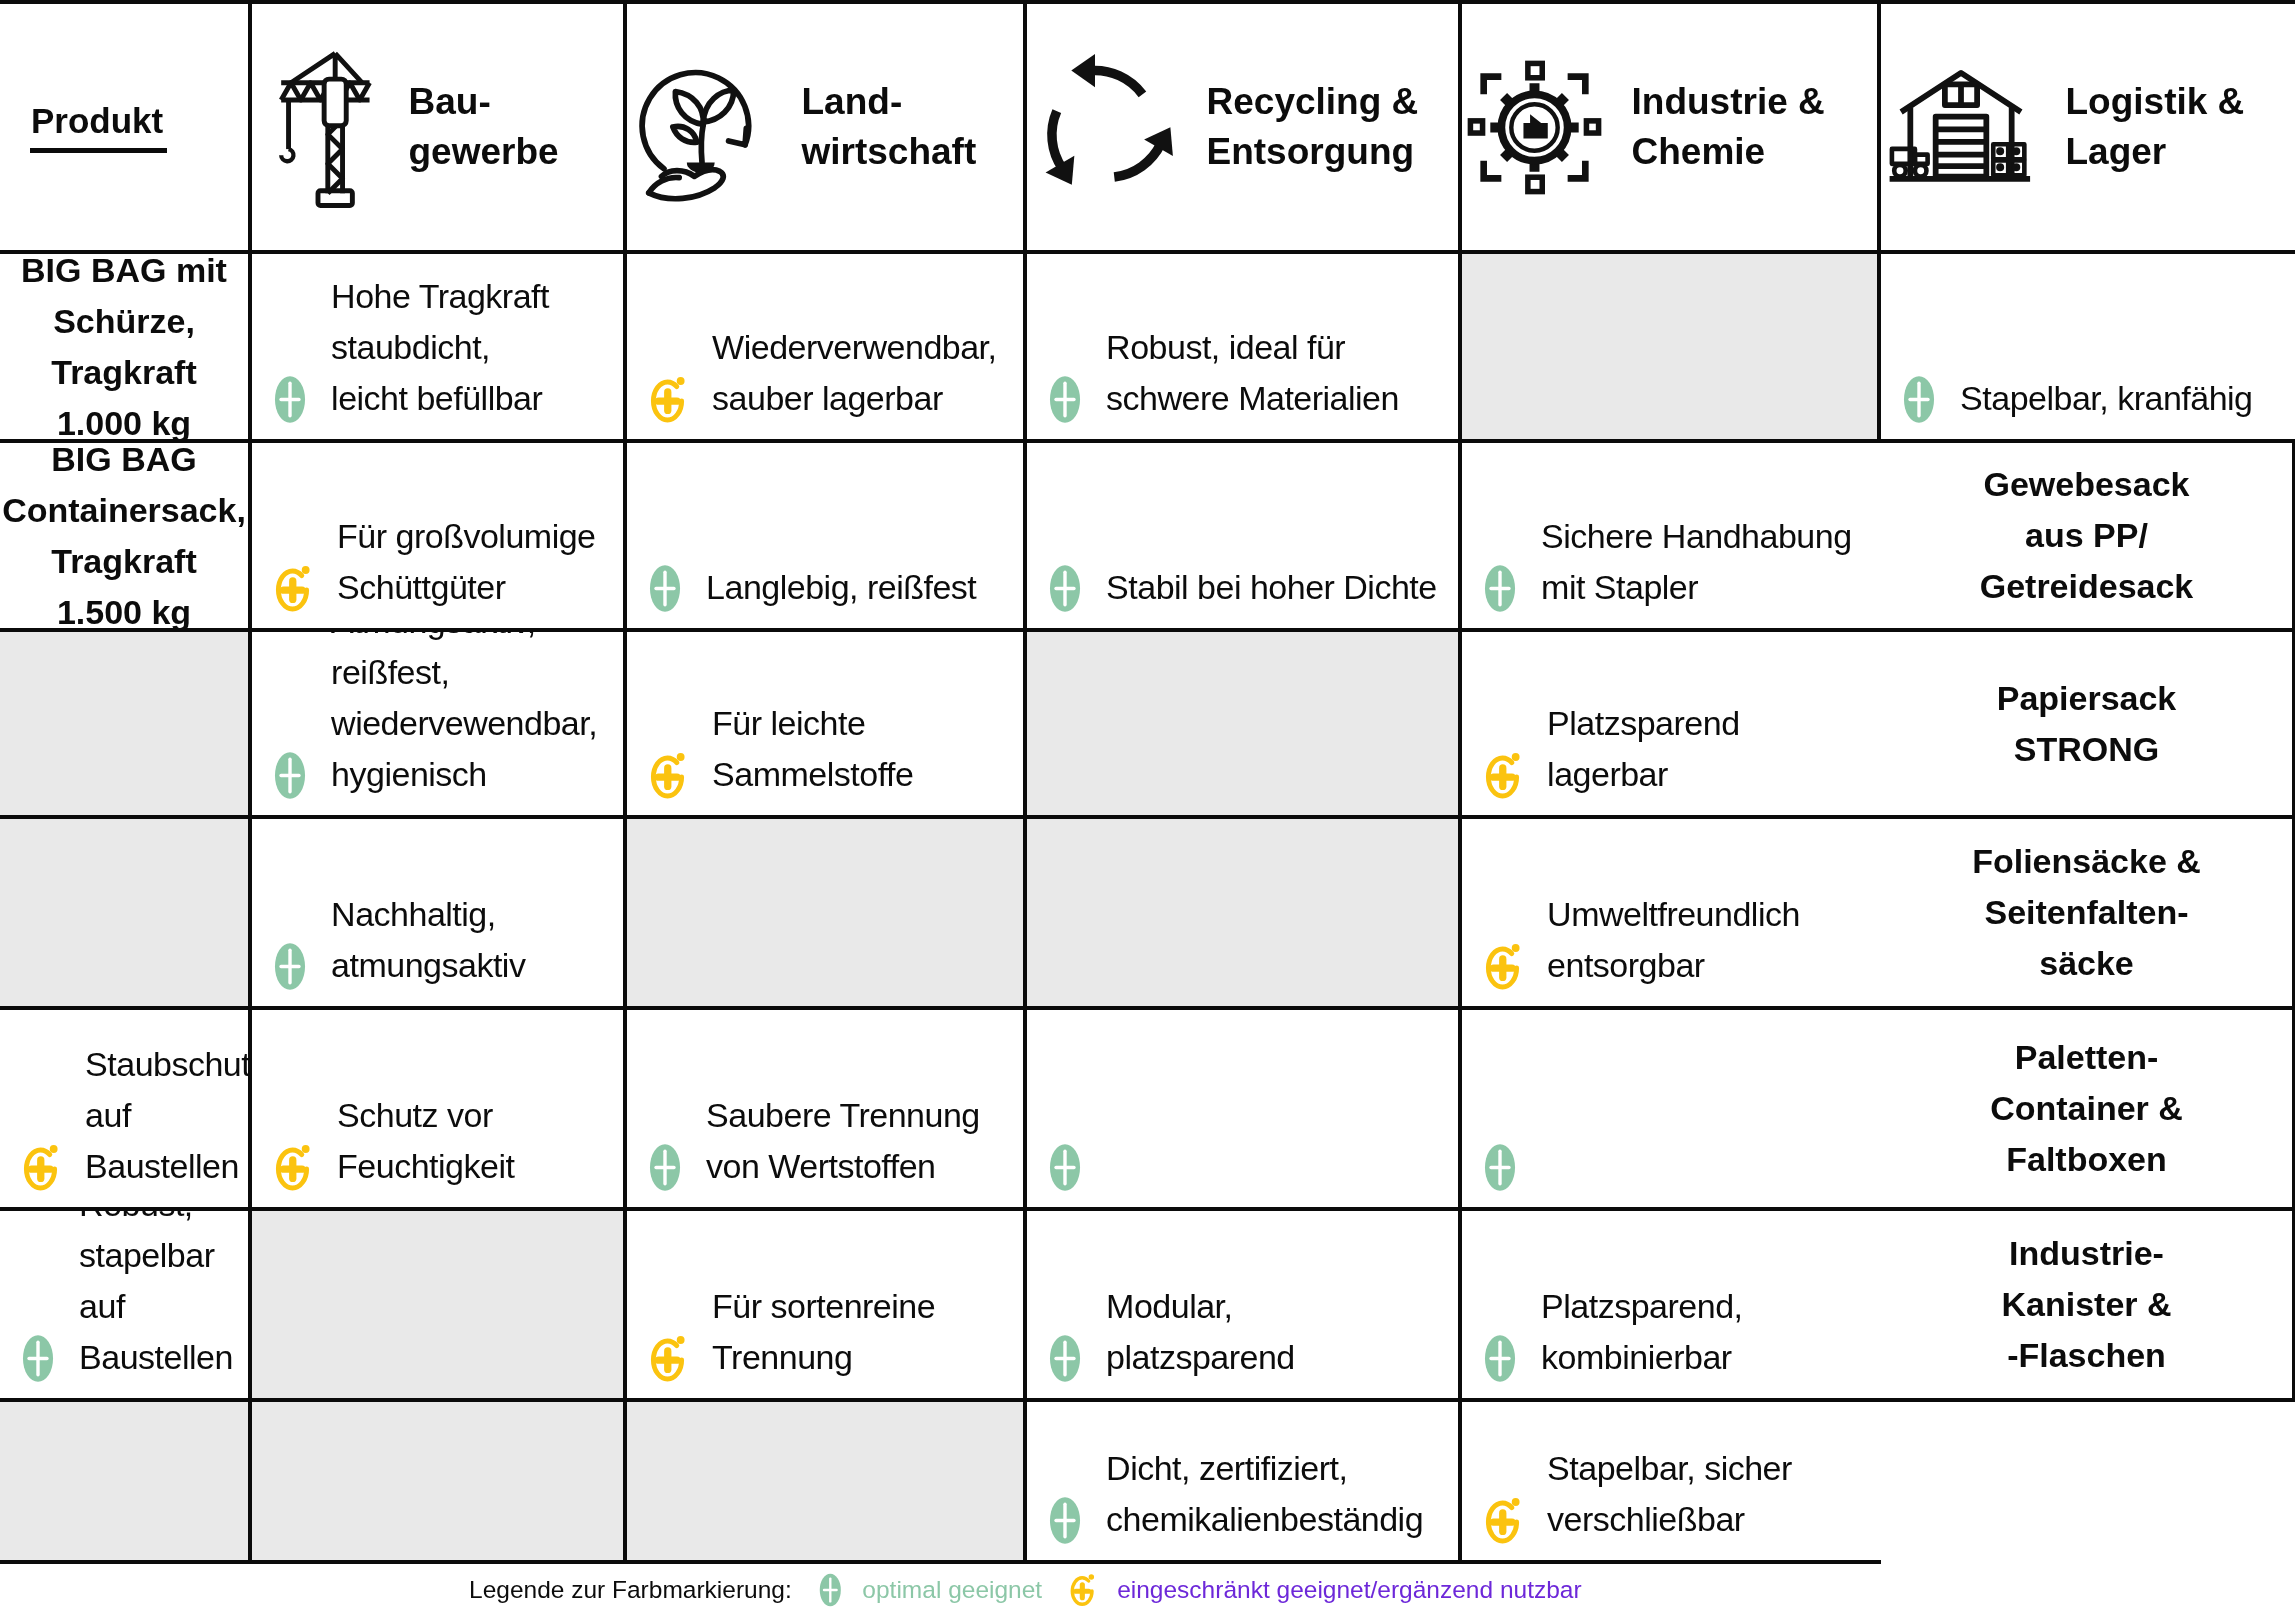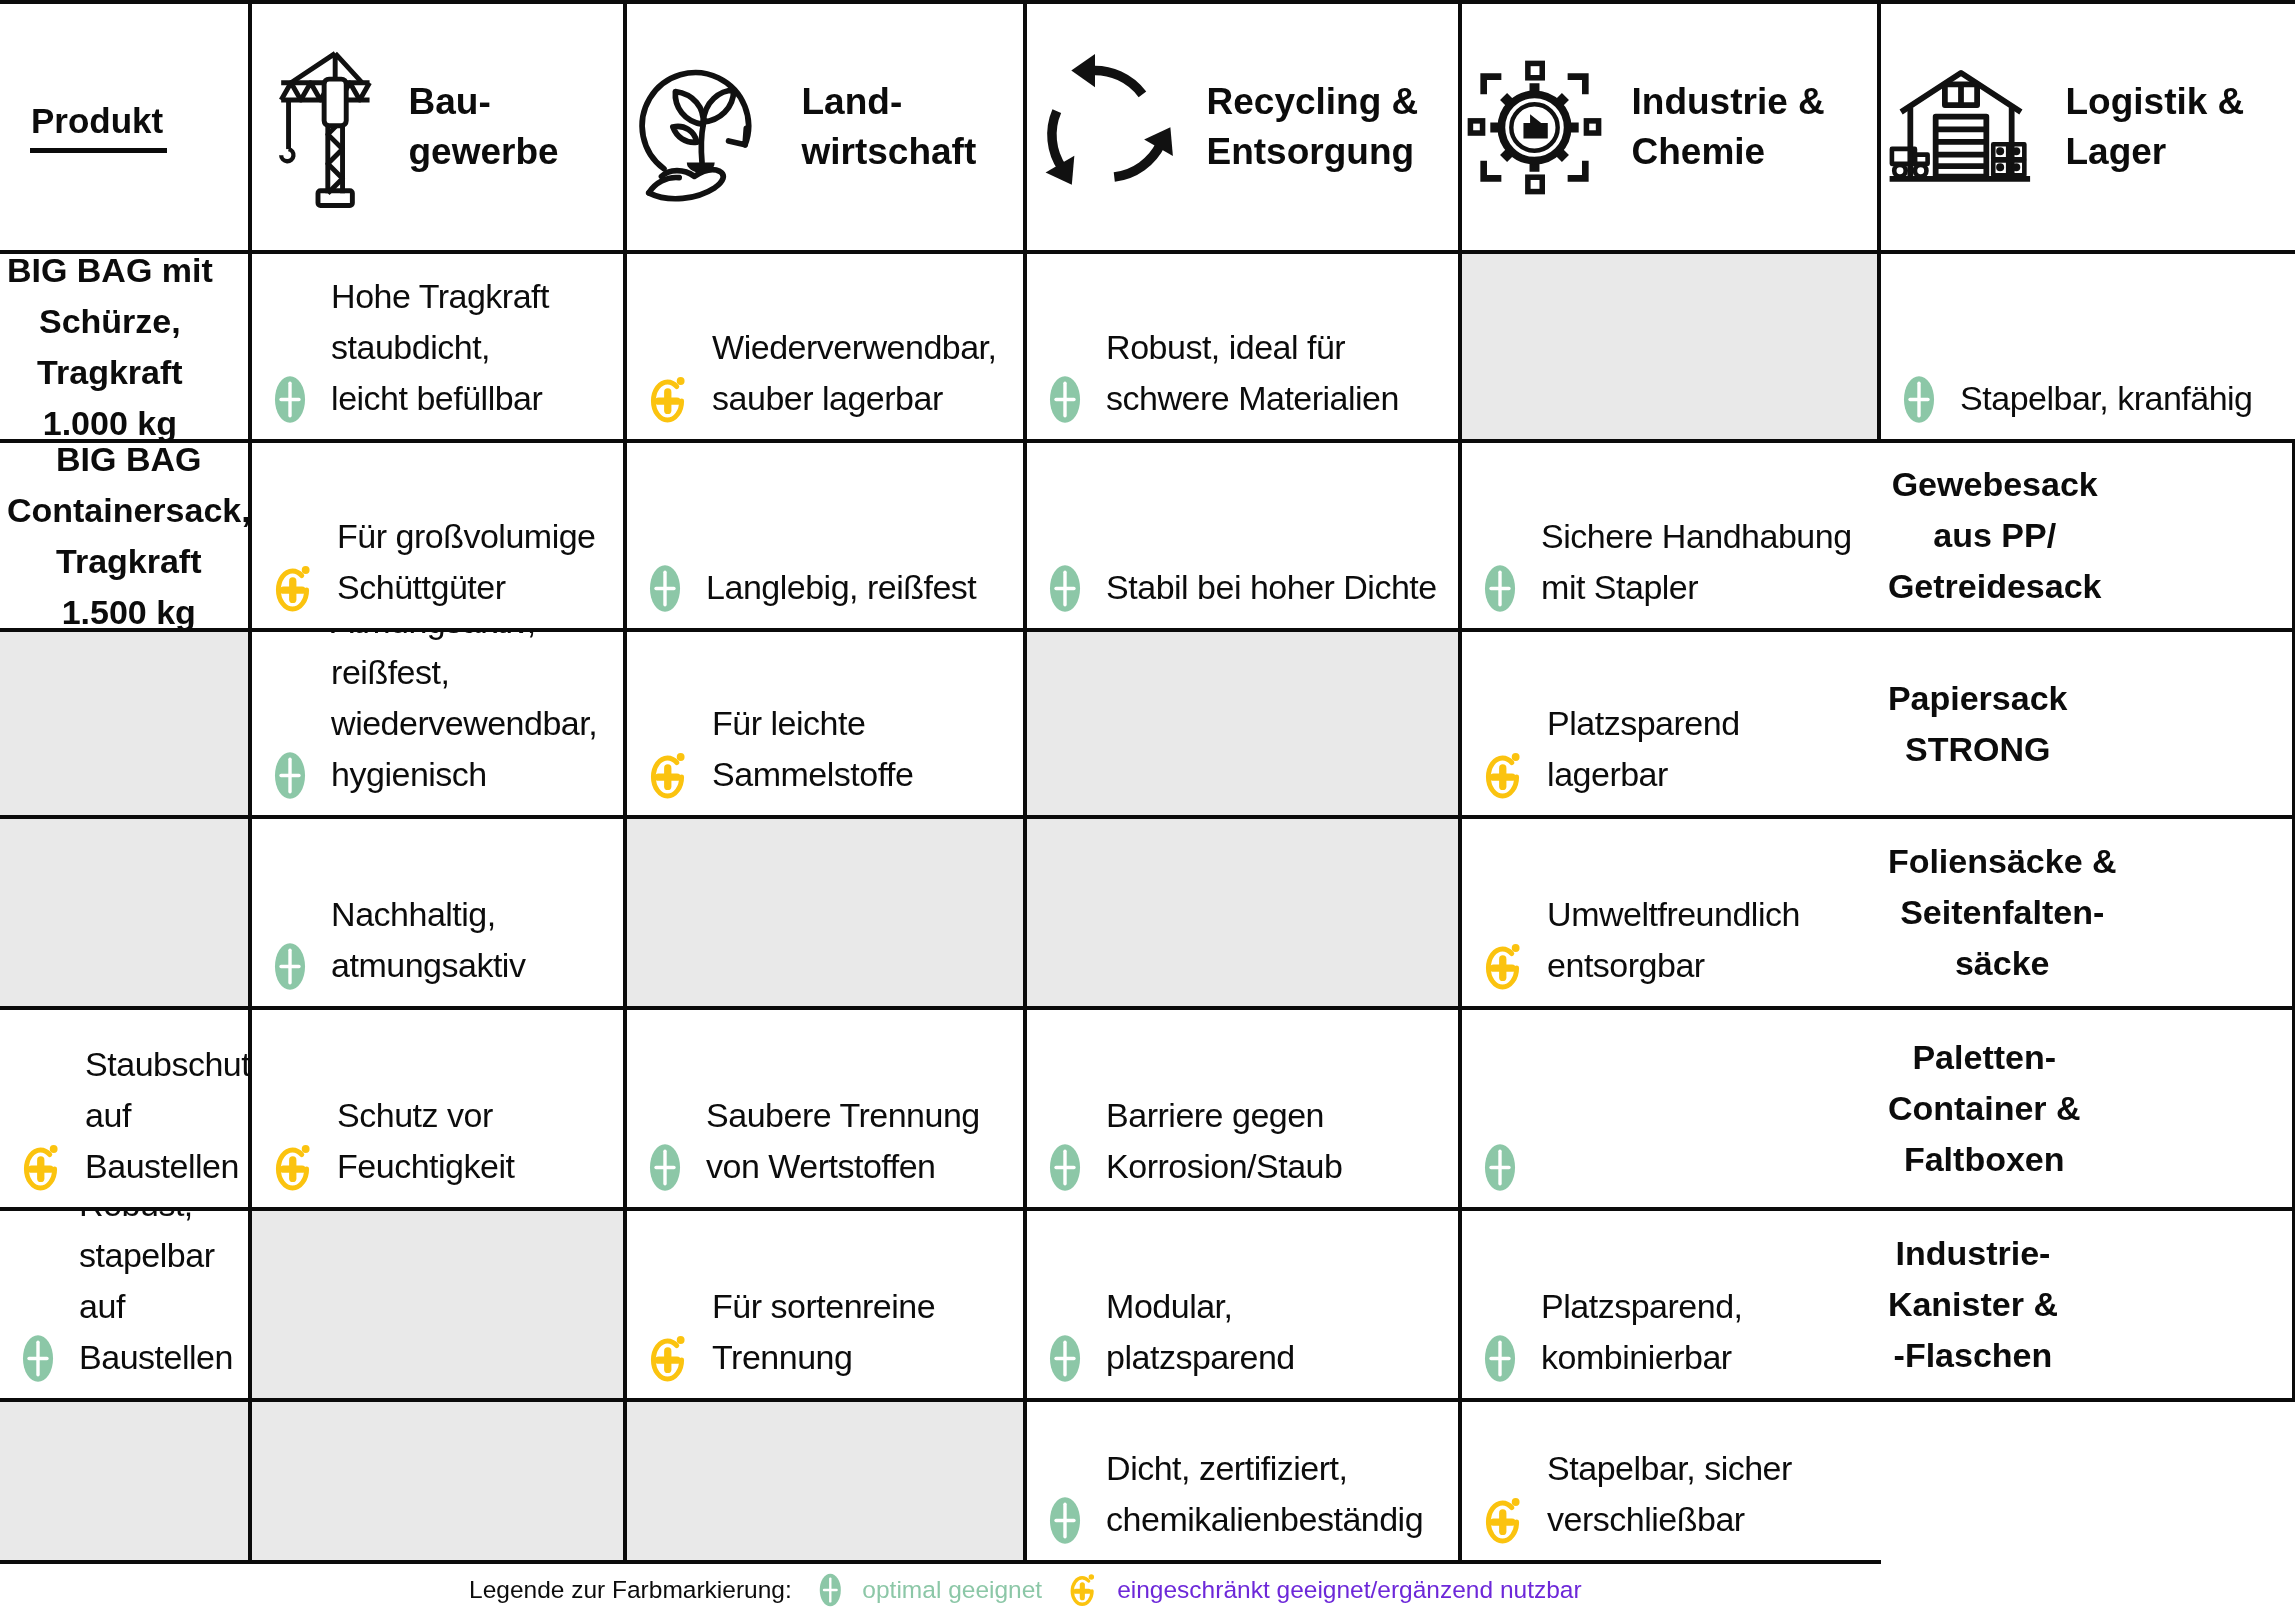--- a/index.html
+++ b/index.html
@@ -37,21 +37,21 @@
   
   .colhead{
     display:flex;align-items:center;gap:28.5px;padding-left:4px;
   }
   .colhead svg{flex:0 0 auto;}
   .col-label{
     font-size:37px;font-weight:700;line-height:1.35;white-space:pre-line;
   }
   
   .prodcell{
-    display:flex;align-items:center;justify-content:flex-start;text-align:center;
+    display:flex;align-items:center;justify-content:center;text-align:center;
   }
   .product-label{
     font-size:34px;font-weight:700;line-height:1.5;white-space:pre-line;padding:4.9px 6.9px;
   }
   
   .datacell{
     display:flex;align-items:flex-end;
     padding:25.5px 17.7px 14.7px 21.6px;gap:25.5px;
   }
   .datacell .plus-icon{flex:0 0 auto;margin-top:-2px;}
@@ -354,22 +354,20 @@
   </svg>
 <span class="cell-text">Saubere Trennung
 von Wertstoffen</span>
     </div>
   <div class="cell datacell optimal">
   <svg class="plus-icon" width="32" height="49" viewBox="0 0 66 100" aria-hidden="true">
     <ellipse cx="33" cy="50" rx="31" ry="48" fill="#8cc7a7"></ellipse>
     <rect x="29.5" y="13" width="7" height="74" rx="3.5" fill="#ffffff"></rect>
     <rect x="11" y="46.5" width="44" height="7" rx="3.5" fill="#ffffff"></rect>
   </svg>
-<span class="cell-text">Barriere gegen
-Korrosion/Staub</span>
     </div>
   <div class="cell datacell last-col optimal">
   <svg class="plus-icon" width="32" height="49" viewBox="0 0 66 100" aria-hidden="true">
     <ellipse cx="33" cy="50" rx="31" ry="48" fill="#8cc7a7"></ellipse>
     <rect x="29.5" y="13" width="7" height="74" rx="3.5" fill="#ffffff"></rect>
     <rect x="11" y="46.5" width="44" height="7" rx="3.5" fill="#ffffff"></rect>
   </svg>
     </div>
 
   <div class="cell prodcell">

